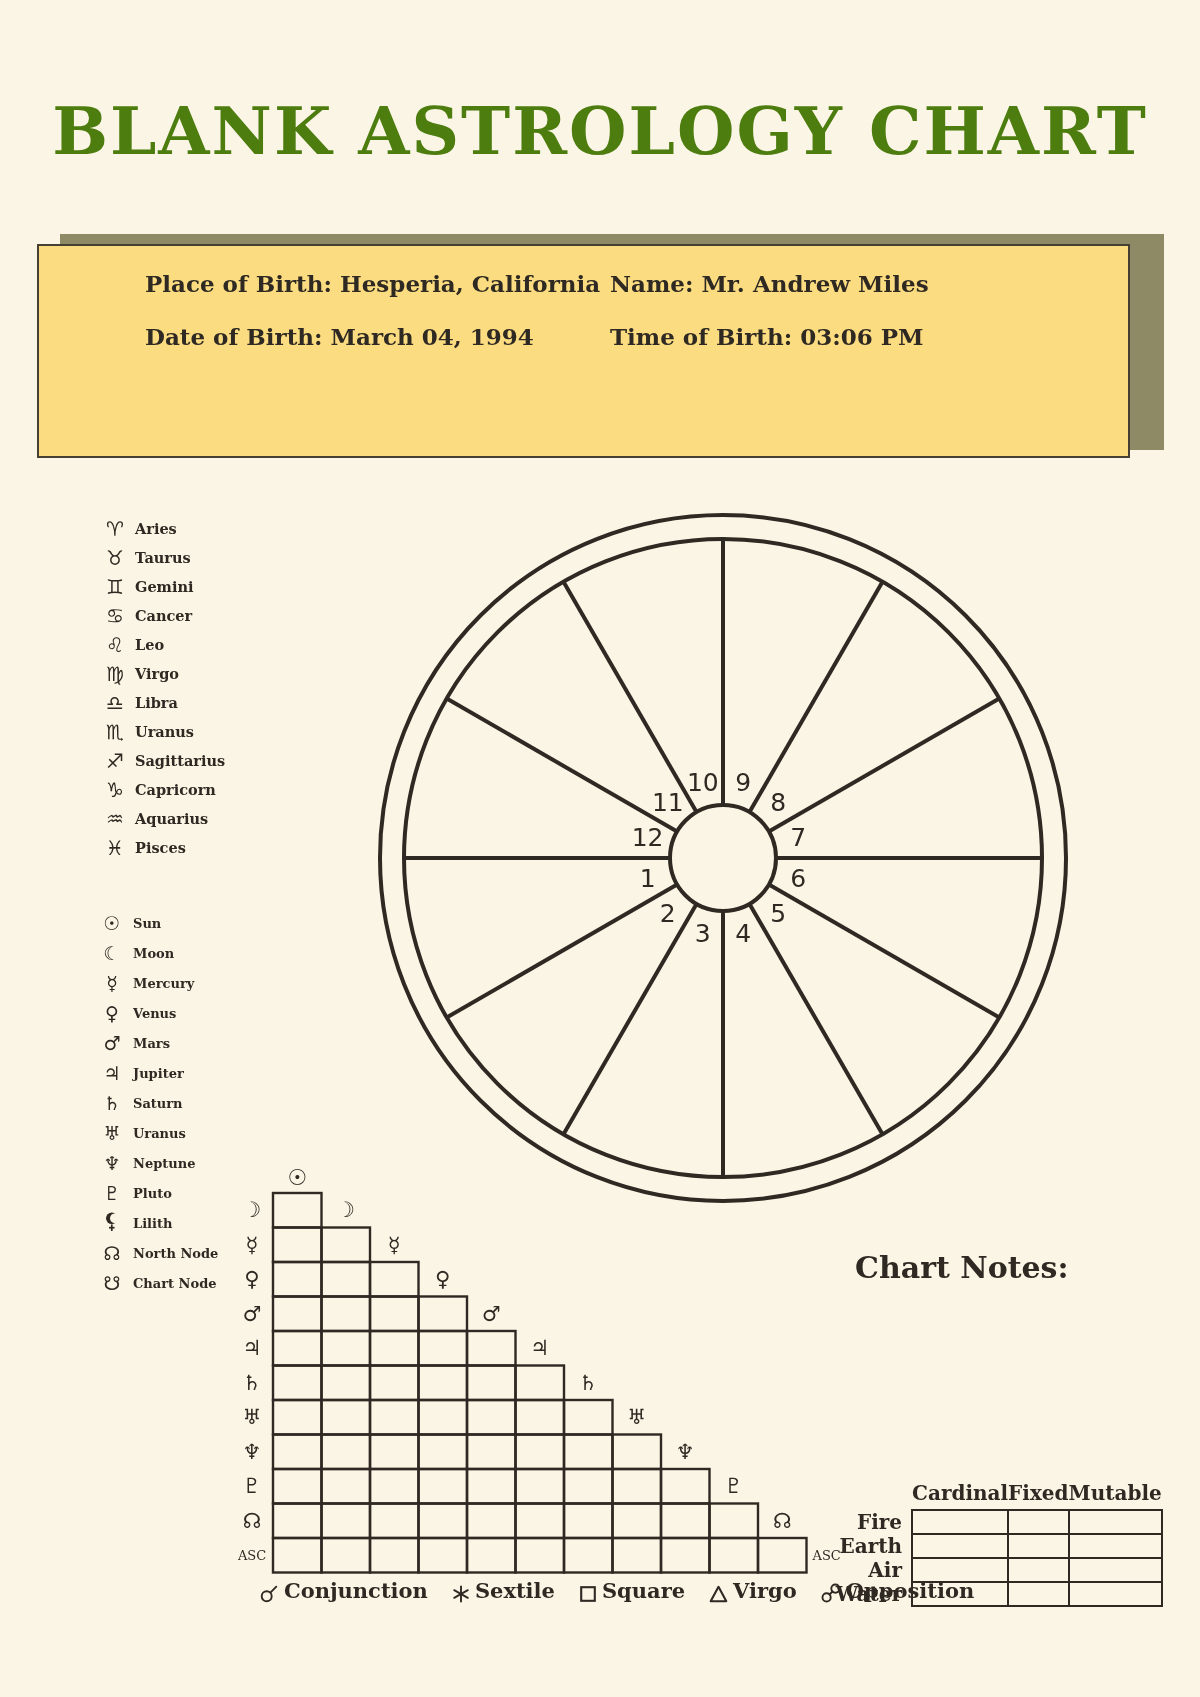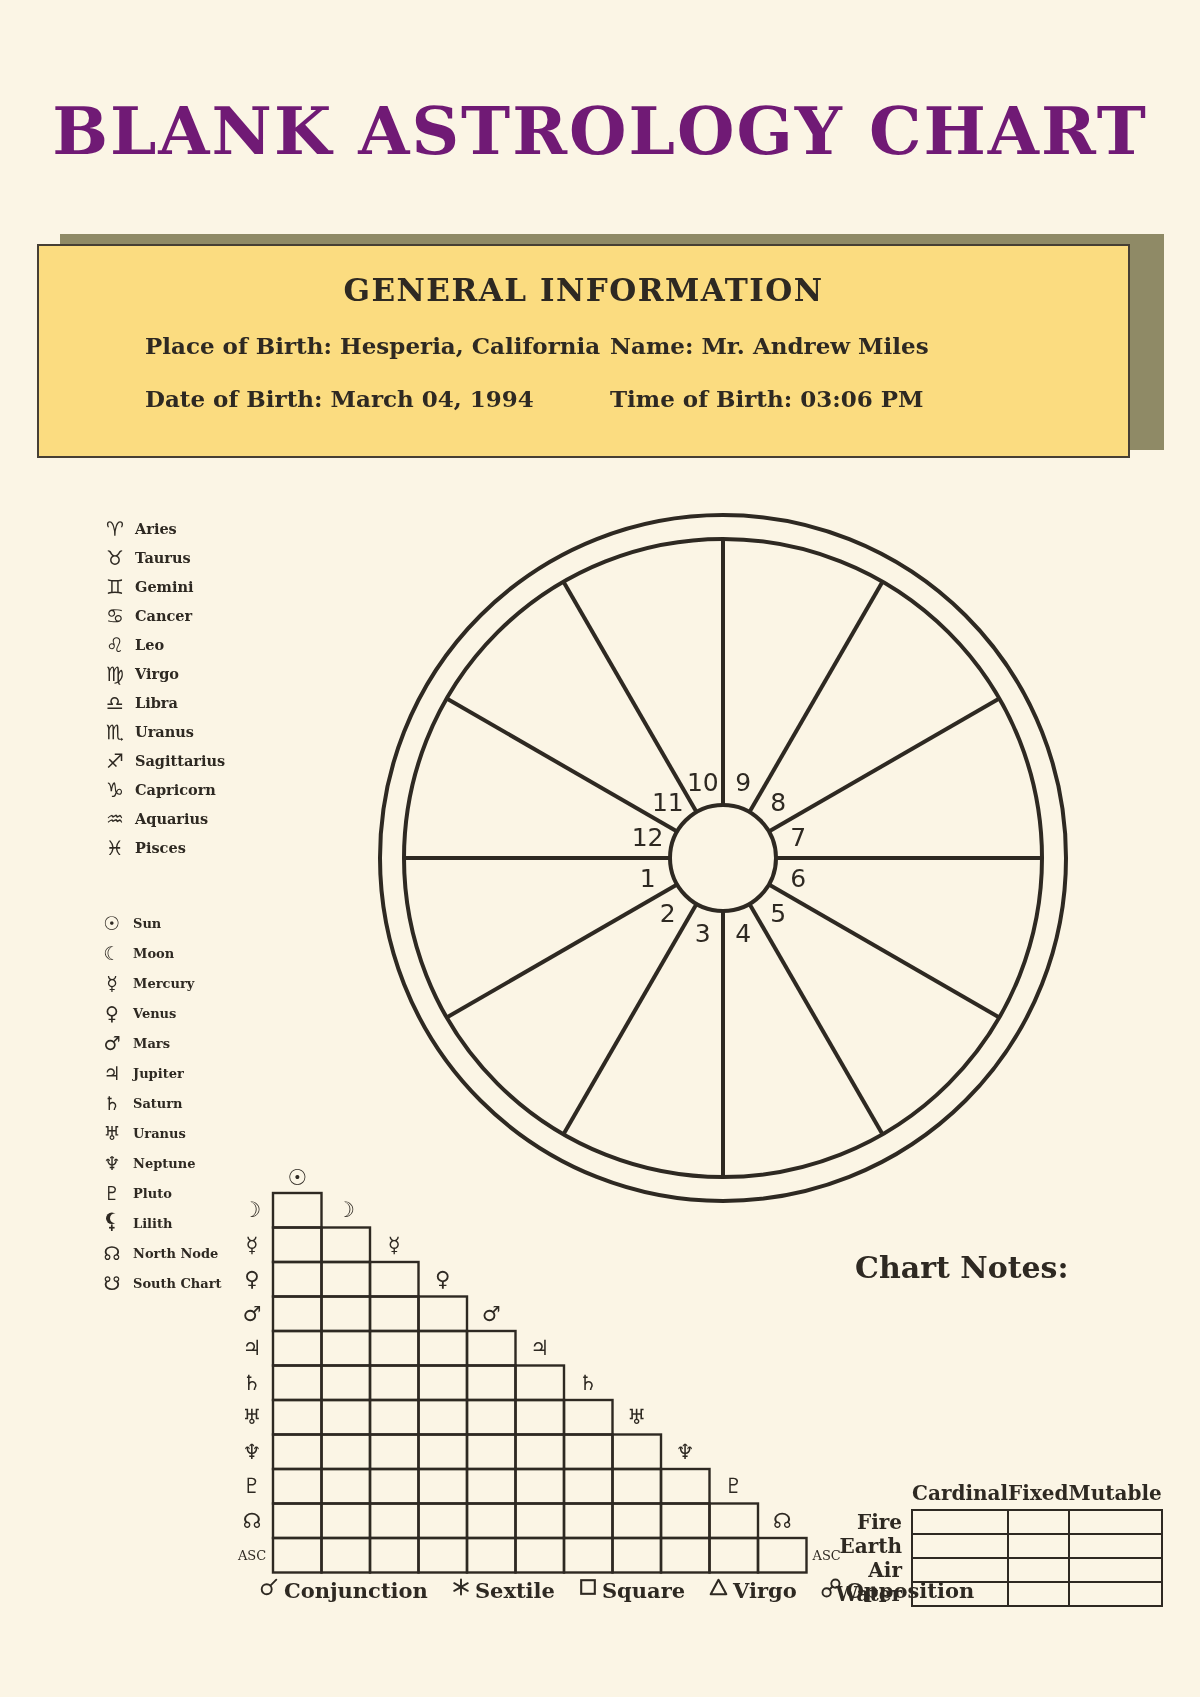--- a/index.html
+++ b/index.html
@@ -3,21 +3,21 @@
 <meta charset="utf-8">
 <style>
   html,body{margin:0;padding:0;}
   body{
     width:1200px;height:1697px;position:relative;overflow:hidden;
     background:#FBF5E5;color:#2E2922;
     font-family:"DejaVu Serif","Liberation Serif",serif;
   }
   .page-title{
     position:absolute;top:92px;left:0;width:1200px;text-align:center;
-    font-size:66px;font-weight:700;letter-spacing:2px;color:#701a75;white-space:nowrap;
+    font-size:66px;font-weight:700;letter-spacing:2px;color:#4d7c0f;white-space:nowrap;
   }
   .info-shadow{position:absolute;left:60px;top:234px;width:1104px;height:216px;background:#8F8A66;}
   .info-box{
     position:absolute;left:37px;top:244px;width:1093px;height:214px;
     background:#FBDC80;border:2px solid #463F34;box-sizing:border-box;
   }
   .info-heading{text-align:center;margin-top:26px;font-size:31px;font-weight:700;letter-spacing:1.5px;}
   .info-grid{
     display:grid;grid-template-columns:465px auto;margin:24px 20px 0 106px;
     row-gap:26px;font-size:23px;font-weight:600;
@@ -31,38 +31,37 @@
   .z-sym{width:40px;text-align:center;font-family:"DejaVu Sans",sans-serif;font-size:20px;line-height:1;}
   .p-sym{width:34px;text-align:center;font-family:"DejaVu Sans",sans-serif;font-size:19px;line-height:1;}
   .z-lbl{font-size:14.5px;font-weight:600;}
   .p-lbl{font-size:13px;font-weight:600;margin-left:4px;}
   #wheel{position:absolute;left:373px;top:508px;}
   #aspect-grid{position:absolute;left:225px;top:1158px;}
   .chart-notes{position:absolute;left:855px;top:1250px;font-size:30px;font-weight:700;}
   .aspect-legend{
     position:absolute;left:260px;top:1578px;display:flex;align-items:center;gap:24px;
   }
-  .al-item{display:flex;align-items:flex-start;gap:5px;}
+  .al-item{display:flex;align-items:flex-end;gap:5px;}
   .al-item span.al-lbl{font-size:21px;font-weight:600;white-space:nowrap;}
   .al-icon{display:flex;align-items:center;}
   .elem-table{position:absolute;left:812px;top:1481px;border-collapse:collapse;}
   .elem-table th{font-size:20px;font-weight:600;padding:0 0 4px 0;border:none;text-align:center;}
   .elem-table td{height:22px;padding:0;}
   .et-lab{border:none;text-align:right;padding-right:9px !important;font-size:20px;font-weight:600;}
   .et-cell{border:2.5px solid #2E2922;}
   svg text{fill:#2E2922;}
 </style>
 </head>
 <body>
 
 <div class="page-title">BLANK ASTROLOGY CHART</div>
 
 <div class="info-shadow"></div>
 <div class="info-box">
-  <div class="info-heading">GENERAL INFORMATION</div>
   <div class="info-grid">
     <div class="info-line">
       <span>Place of Birth:</span>
       <span>Hesperia, California</span>
     </div>
     <div class="info-line">
       <span>Name:</span>
       <span>Mr. Andrew Miles</span>
     </div>
     <div class="info-line">
@@ -177,21 +176,21 @@
           </g>
         </svg></span>
       <span class="p-lbl">Lilith</span>
     </div>
     <div class="p-row">
       <span class="p-sym">☊</span>
       <span class="p-lbl">North Node</span>
     </div>
     <div class="p-row">
       <span class="p-sym">☋</span>
-      <span class="p-lbl">South Chart</span>
+      <span class="p-lbl">Chart Node</span>
     </div>
   </div>
 
 <svg id="wheel" width="700" height="700" viewBox="0 0 700 700">
   <g stroke="#2E2922" stroke-width="4" fill="none">
     <circle cx="350" cy="350" r="343"></circle>
     <circle cx="350" cy="350" r="319"></circle>
     <circle cx="350" cy="350" r="53"></circle>
     <g>
       <line x1="403" y1="350" x2="669" y2="350"></line>

